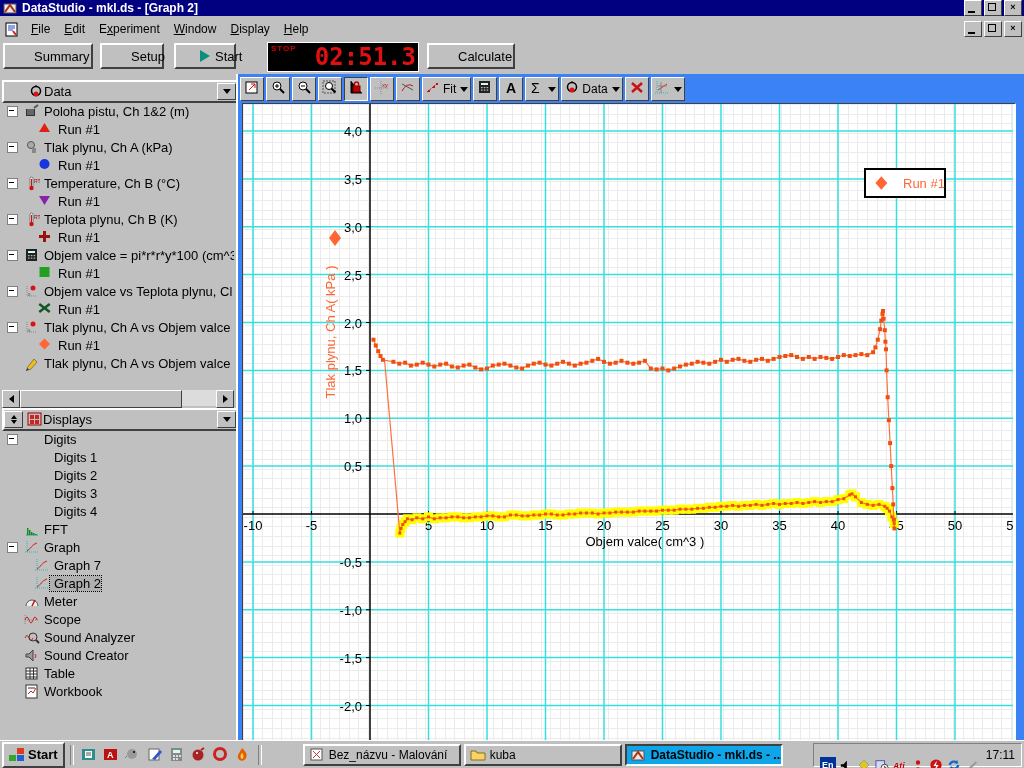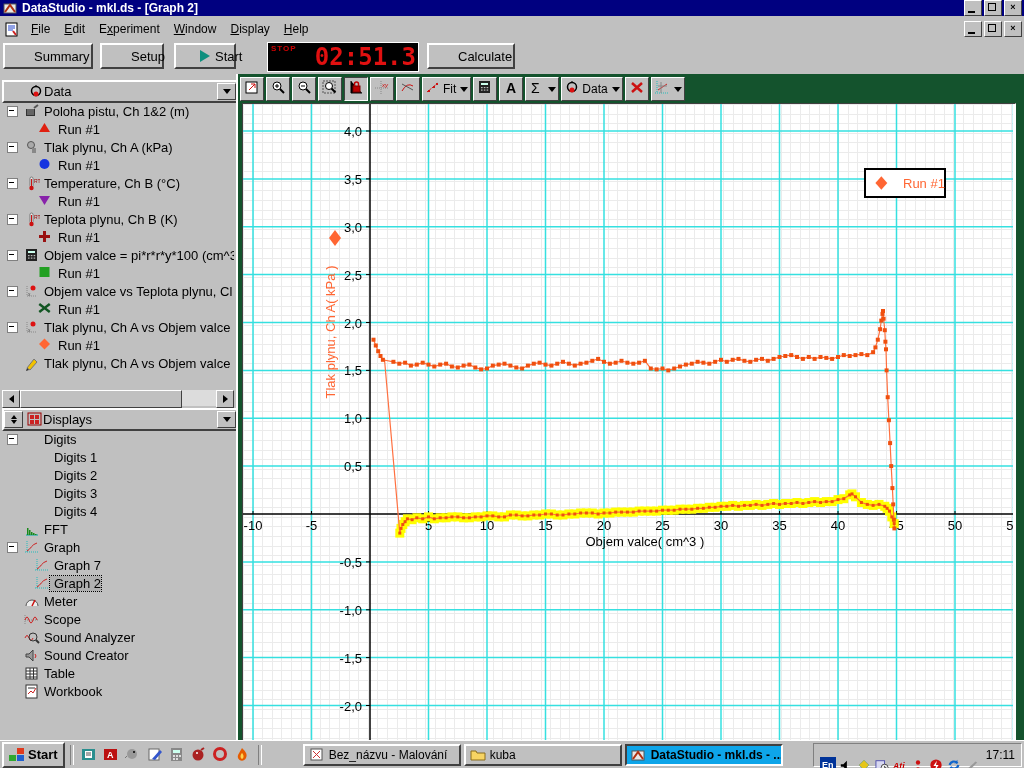--- a/index.html
+++ b/index.html
@@ -44,21 +44,21 @@
   .sel{background:#b0b0b0;outline:1px dotted #000;}
   .hscroll{position:absolute;left:2px;width:232px;height:16px;background:#dcdcdc;display:flex;}
   .sarr{width:16px;height:16px;background:#c0c0c0;border:1px solid;border-color:#fff #404040 #404040 #fff;display:flex;align-items:center;justify-content:center;flex:none;}
   .tri-l{width:0;height:0;border-top:4px solid transparent;border-bottom:4px solid transparent;border-right:5px solid #000;}
   .tri-r{width:0;height:0;border-top:4px solid transparent;border-bottom:4px solid transparent;border-left:5px solid #000;}
   .sthumb{width:160px;height:16px;background:#c0c0c0;border:1px solid;border-color:#fff #404040 #404040 #fff;}
   .split-btn{width:17px;height:15px;background:#c0c0c0;border:1px solid;border-color:#fff #404040 #404040 #fff;display:flex;flex-direction:column;align-items:center;justify-content:center;gap:1px;}
   .tri-u{width:0;height:0;border-left:3px solid transparent;border-right:3px solid transparent;border-bottom:4px solid #000;}
   .tri-d{width:0;height:0;border-left:3px solid transparent;border-right:3px solid transparent;border-top:4px solid #000;}
   
-  .graph-pane{position:absolute;left:236px;top:74px;width:788px;height:666px;background:#14532d;border-left:2px solid #fff;box-sizing:border-box;}
+  .graph-pane{position:absolute;left:236px;top:74px;width:788px;height:666px;background:#3b82f6;border-left:2px solid #fff;box-sizing:border-box;}
   .gtoolbar{position:absolute;left:2px;top:2px;height:26px;display:flex;align-items:center;gap:2px;}
   .gbtn{height:24px;min-width:24px;background:#c0c0c0;border:1px solid;border-color:#fff #404040 #404040 #fff;display:flex;align-items:center;justify-content:center;gap:2px;padding:0 2px;box-sizing:border-box;font-size:12px;}
   .gbtn.pressed{border-color:#404040 #fff #fff #404040;}
   .plotwrap{position:absolute;left:4px;top:29px;width:772px;height:639px;border:1px solid;border-color:#404040 #fff #fff #404040;background:#fff;}
   .plot-bg{position:absolute;left:0;top:0;width:770px;height:637px;background:#fff;
     background-image:repeating-linear-gradient(to right,#ebebeb 0 1px,transparent 1px 9.6px),
                      repeating-linear-gradient(to bottom,#ebebeb 0 1px,transparent 1px 9.6px);}
   .plot-svg{position:absolute;left:0;top:0;}
   
   .taskbar{position:absolute;left:0;bottom:0;width:1024px;height:28px;background:#c0c0c0;border-top:1px solid #fff;display:flex;align-items:center;gap:3px;padding:0 2px;box-sizing:border-box;}

